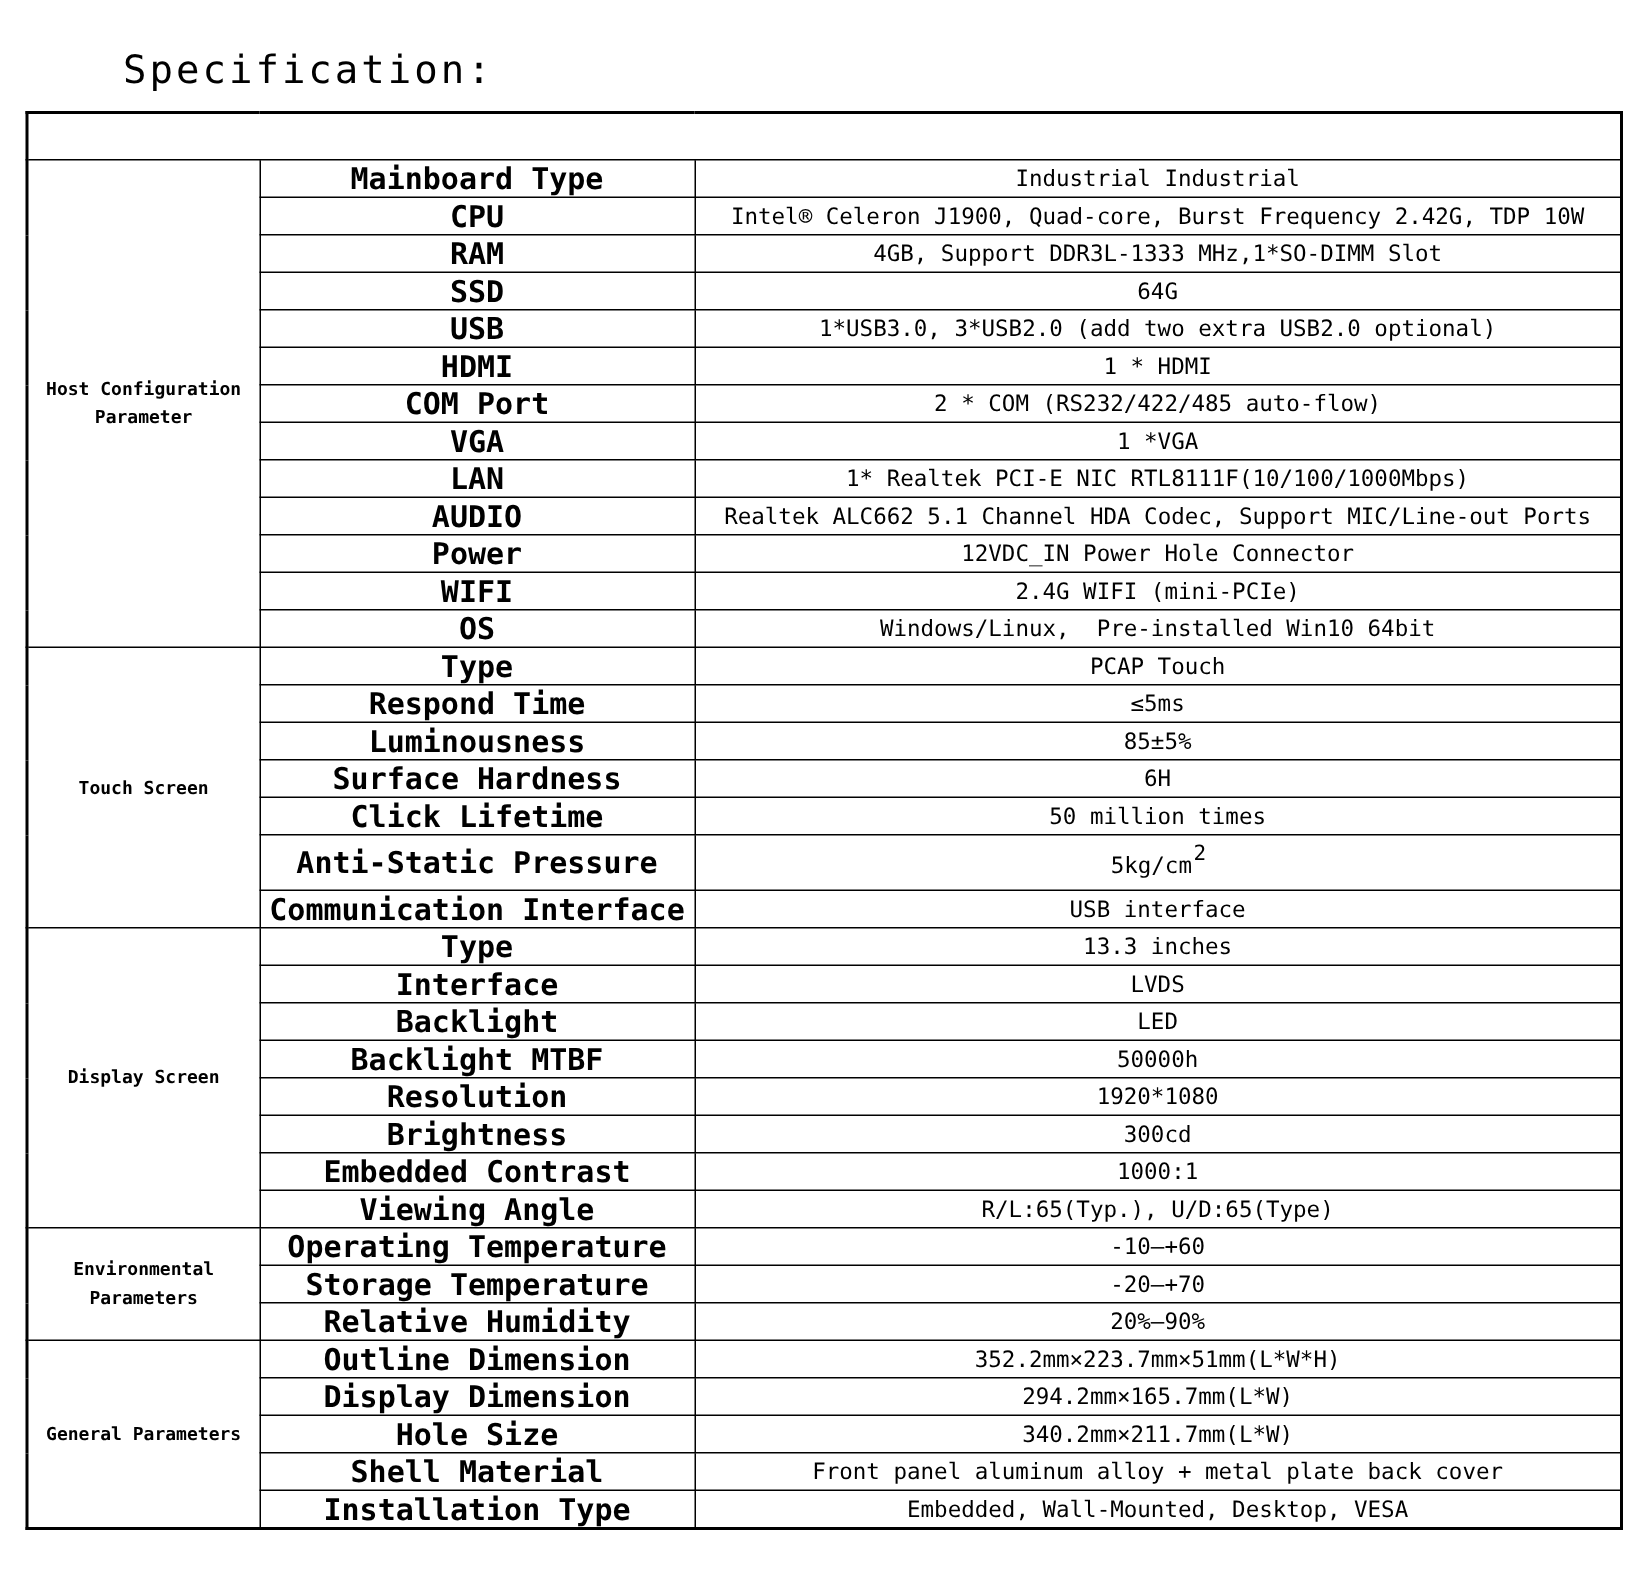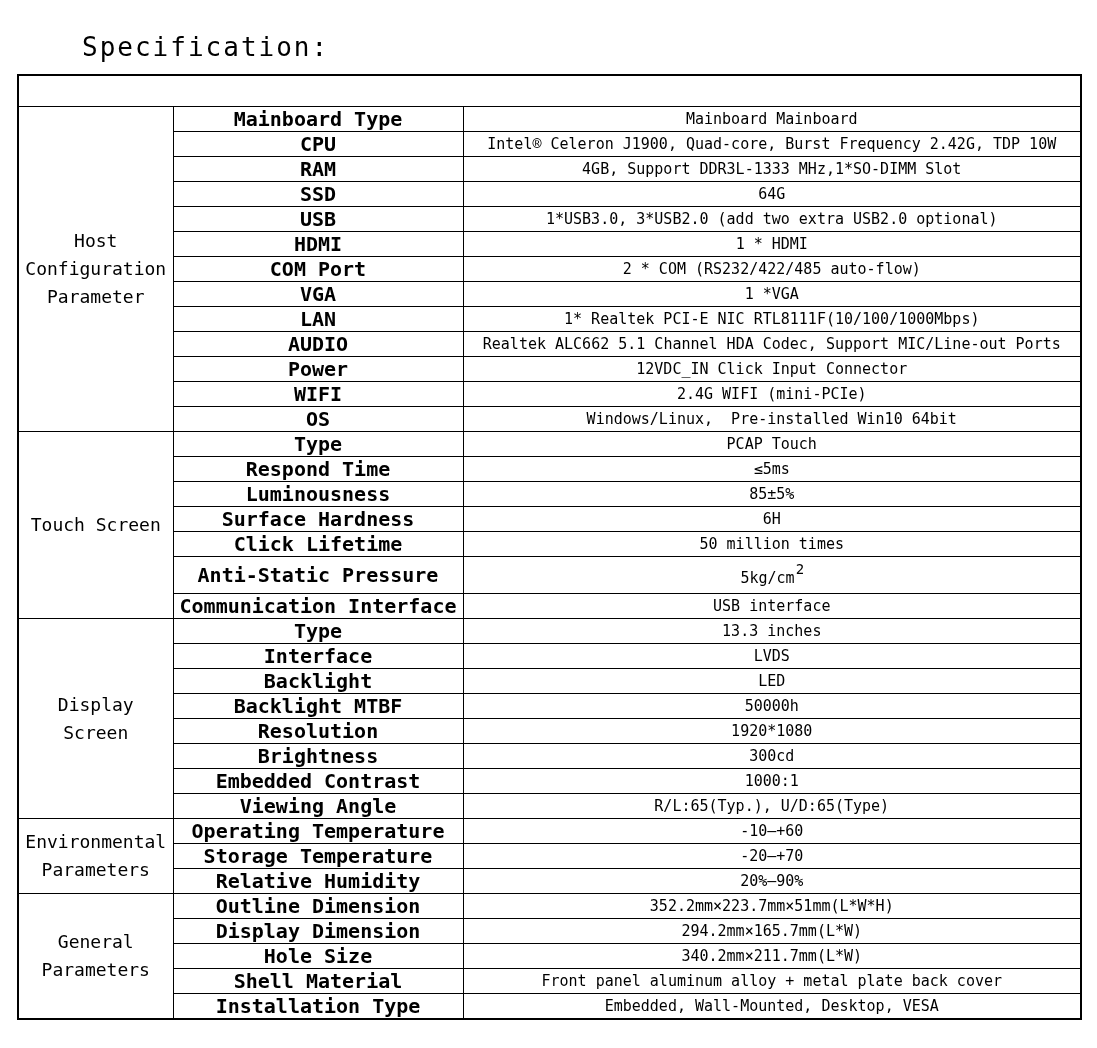--- a/index.html
+++ b/index.html
@@ -37,22 +37,22 @@
     border: 1px solid #000;
     text-align: center;
     vertical-align: middle;
     padding: 0 2px;
     overflow: hidden;
   }
   tr.empty-row td { height: 30px; border-bottom: 1px solid #000; }
   tr.row td { height: 24px; }
   tr.row.tall td { height: 36px; text-align: center; }
   td.cat {
-    font-weight: normal;
-    font-size: 18px;
+    font-weight: bold;
+    font-size: 12px;
     line-height: 1.55;
     margin-left: 17px;
   }
   td.param {
     font-weight: bold;
     font-size: 20px;
   }
   td.value {
     font-weight: normal;
     font-size: 15px;
@@ -76,21 +76,21 @@
     <col class="c-param">
     <col class="c-value">
   </colgroup>
   <tbody id="spec-tbody">
     <tr class="empty-row">
       <td colspan="3"></td>
     </tr>
   <tr class="row">
         <td rowspan="13" class="cat">Host Configuration Parameter</td>
         <td class="param">Mainboard Type</td>
-        <td class="value">Mainboard Mainboard</td>
+        <td class="value">Industrial Industrial</td>
       </tr>
       <tr class="row">
         <td class="param">CPU</td>
         <td class="value">Intel® Celeron J1900, Quad-core, Burst Frequency 2.42G, TDP 10W</td>
       </tr>
       <tr class="row">
         <td class="param">RAM</td>
         <td class="value">4GB, Support DDR3L-1333 MHz,1*SO-DIMM Slot</td>
       </tr>
       <tr class="row">
@@ -116,21 +116,21 @@
       <tr class="row">
         <td class="param">LAN</td>
         <td class="value">1* Realtek PCI-E NIC RTL8111F(10/100/1000Mbps)</td>
       </tr>
       <tr class="row">
         <td class="param">AUDIO</td>
         <td class="value">Realtek ALC662 5.1 Channel HDA Codec, Support MIC/Line-out Ports</td>
       </tr>
       <tr class="row">
         <td class="param">Power</td>
-        <td class="value">12VDC_IN Click Input Connector</td>
+        <td class="value">12VDC_IN Power Hole Connector</td>
       </tr>
       <tr class="row">
         <td class="param">WIFI</td>
         <td class="value">2.4G WIFI (mini-PCIe)</td>
       </tr>
       <tr class="row">
         <td class="param">OS</td>
         <td class="value">Windows/Linux,  Pre-installed Win10 64bit</td>
       </tr>
       <tr class="row">

